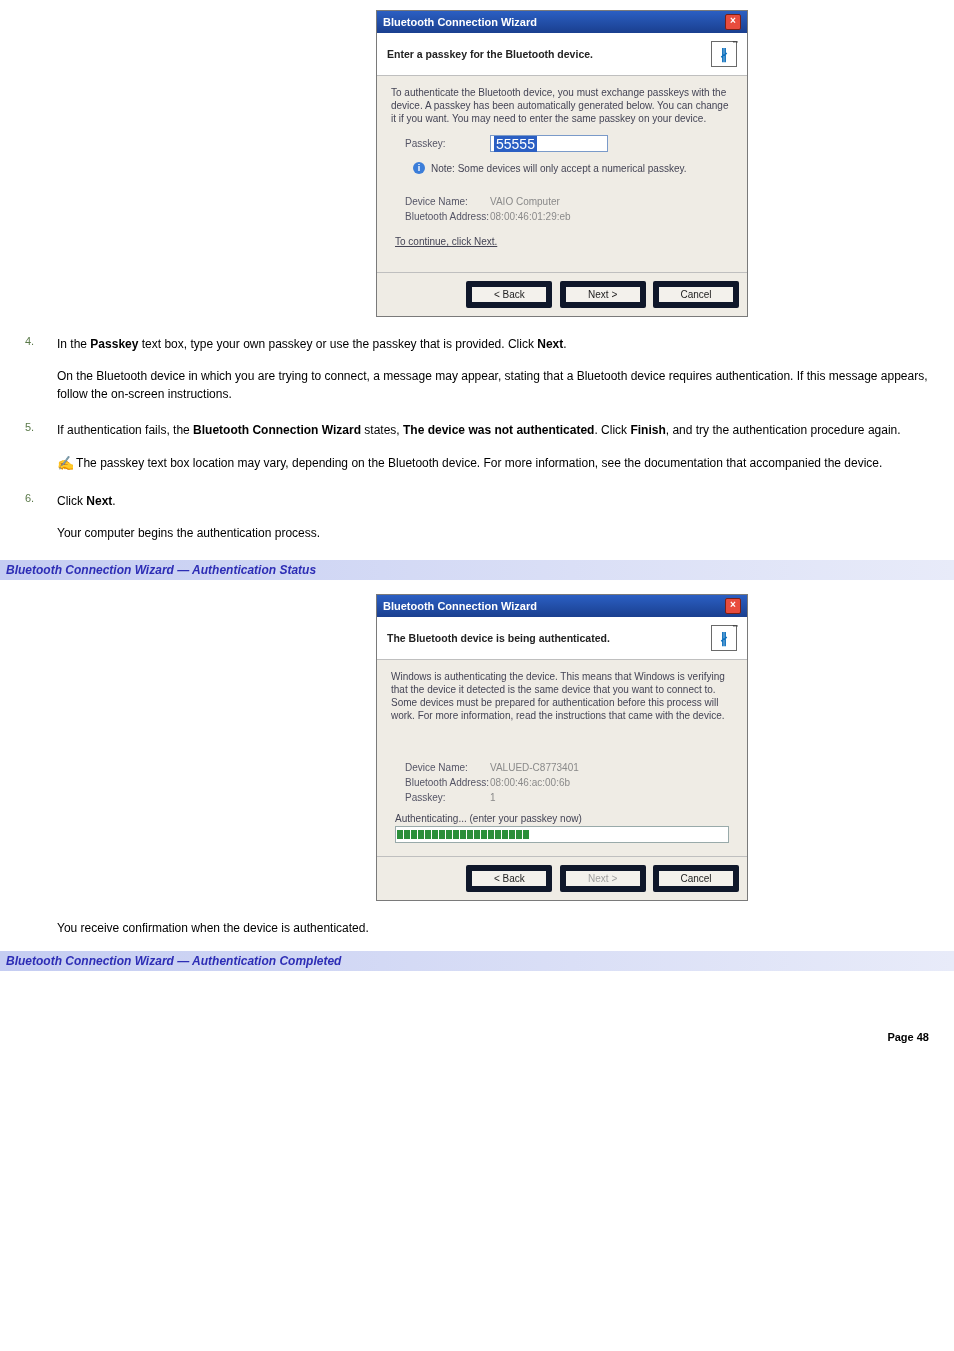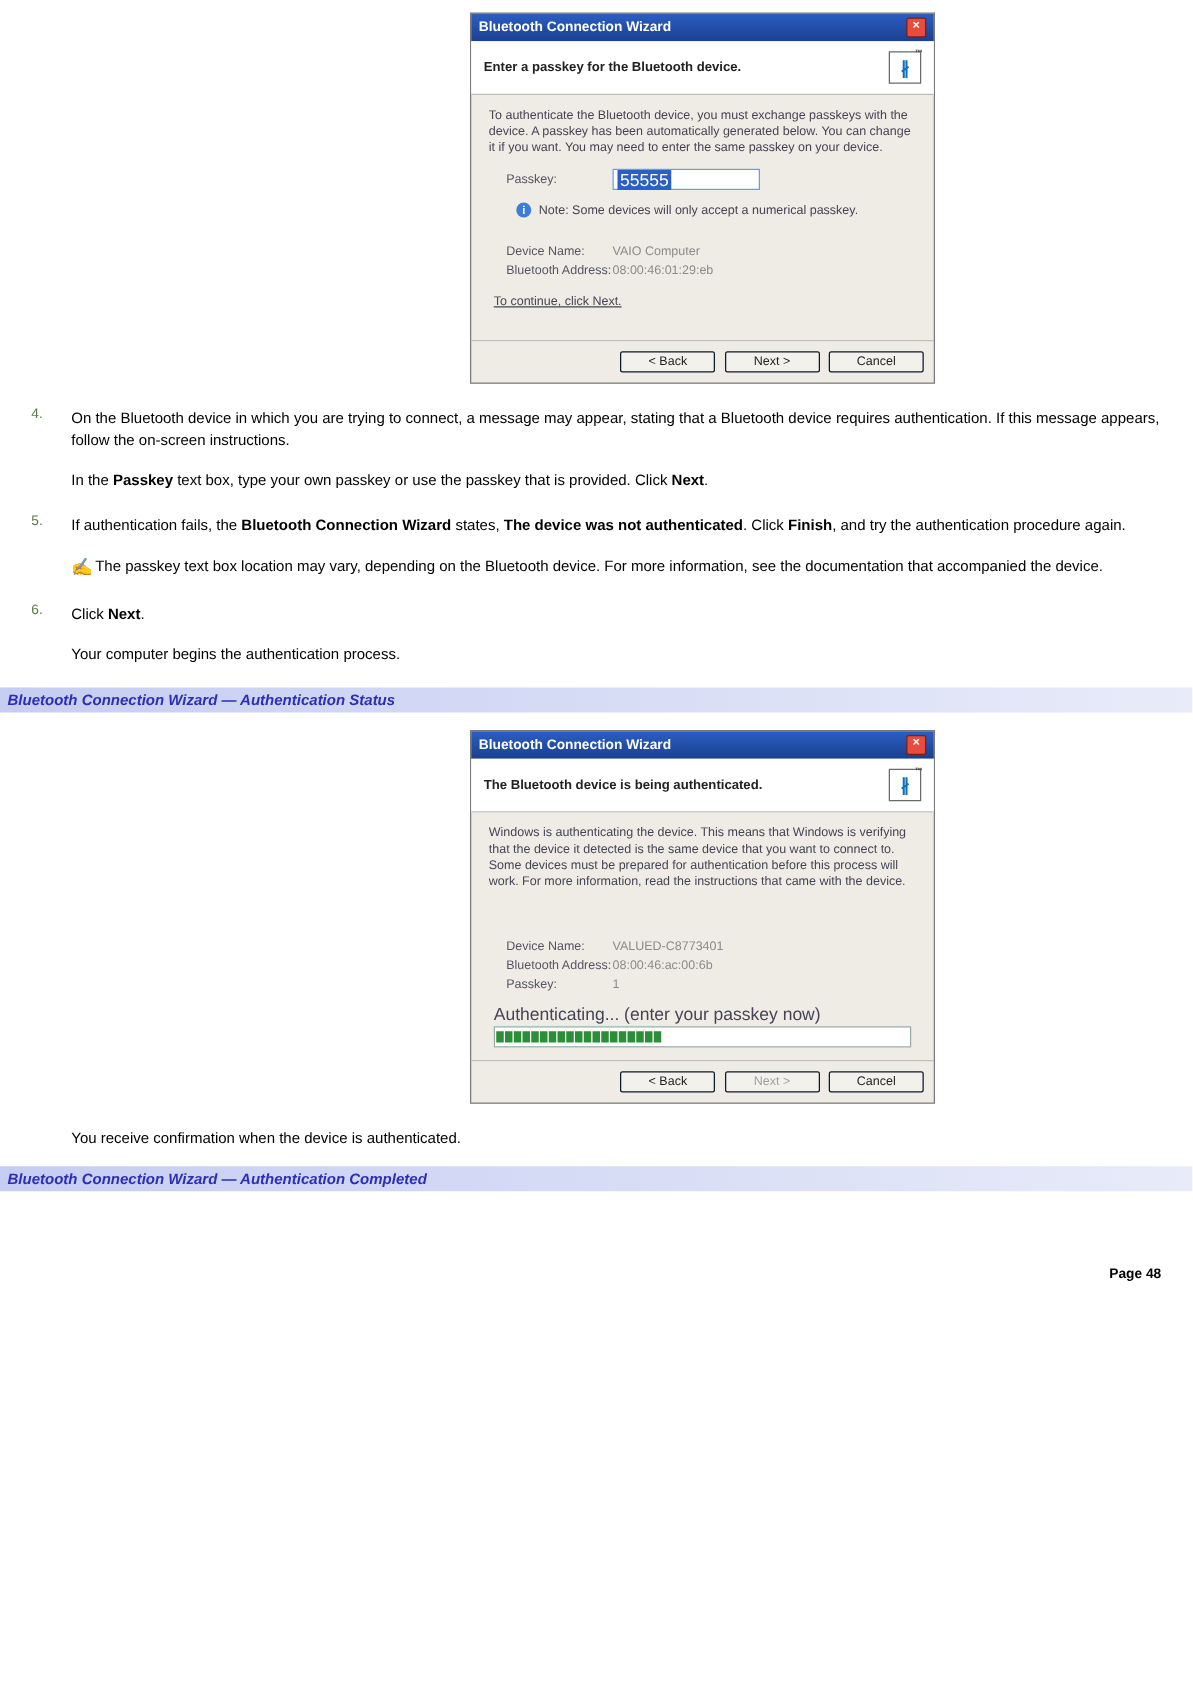--- a/index.html
+++ b/index.html
@@ -140,21 +140,21 @@
     flex-shrink: 0;
   }
   .continue-line {
     margin: 14px 0 4px 4px;
     font-size: 10px;
     color: #445;
     text-decoration: underline;
   }
   .auth-line {
     margin: 10px 0 2px 4px;
-    font-size: 14px;
+    font-size: 10px;
     color: #445;
   }
   .progress {
     margin: 2px 4px 4px 4px;
     height: 13px;
     border: 1px solid #9aa;
     background: #fff;
     display: flex;
     align-items: center;
     padding: 1px;
@@ -169,21 +169,21 @@
     border-top: 1px solid #bfbfbf;
     padding: 8px;
     text-align: right;
   }
   .wiz-btn {
     display: inline-block;
     min-width: 58px;
     padding: 2px 8px;
     font-size: 10px;
     background: #f3f1ec;
-    border: 1px solid #0f172a;
+    border: 6px solid #0f172a;
     border-radius: 2px;
     margin-left: 4px;
     text-align: center;
     color: #222;
   }
   .wiz-btn.disabled {
     color: #a0a0a0;
   }
   ol.steps {
     list-style: none;
@@ -275,24 +275,24 @@
       <span class="wiz-btn">&lt; Back</span>
       <span class="wiz-btn">Next &gt;</span>
       <span class="wiz-btn">Cancel</span>
     </div>
   </div>
 </div>
 
 <ol class="steps">
   <li>
     <span class="num">4.</span>
-    <p class="step-p">On the Bluetooth device in which you are trying to connect, a message may appear, stating that a Bluetooth device requires authentication. If this message appears, follow the on-screen instructions.</p>
     <p class="step-p">
       <span>In the </span><strong>Passkey</strong><span> text box, type your own passkey or use the passkey that is provided. Click </span><strong>Next</strong><span>.</span>
     </p>
+    <p class="step-p">On the Bluetooth device in which you are trying to connect, a message may appear, stating that a Bluetooth device requires authentication. If this message appears, follow the on-screen instructions.</p>
   </li>
 
   <li>
     <span class="num">5.</span>
     <p class="step-p">
       <span>If authentication fails, the </span><strong>Bluetooth Connection Wizard</strong><span> states, </span><strong>The device was not authenticated</strong><span>. Click </span><strong>Finish</strong><span>, and try the authentication procedure again.</span>
     </p>
     <p class="note-block">
       <span class="hand-icon">✍</span><span> The passkey text box location may vary, depending on the Bluetooth device. For more information, see the documentation that accompanied the device.</span>
     </p>

